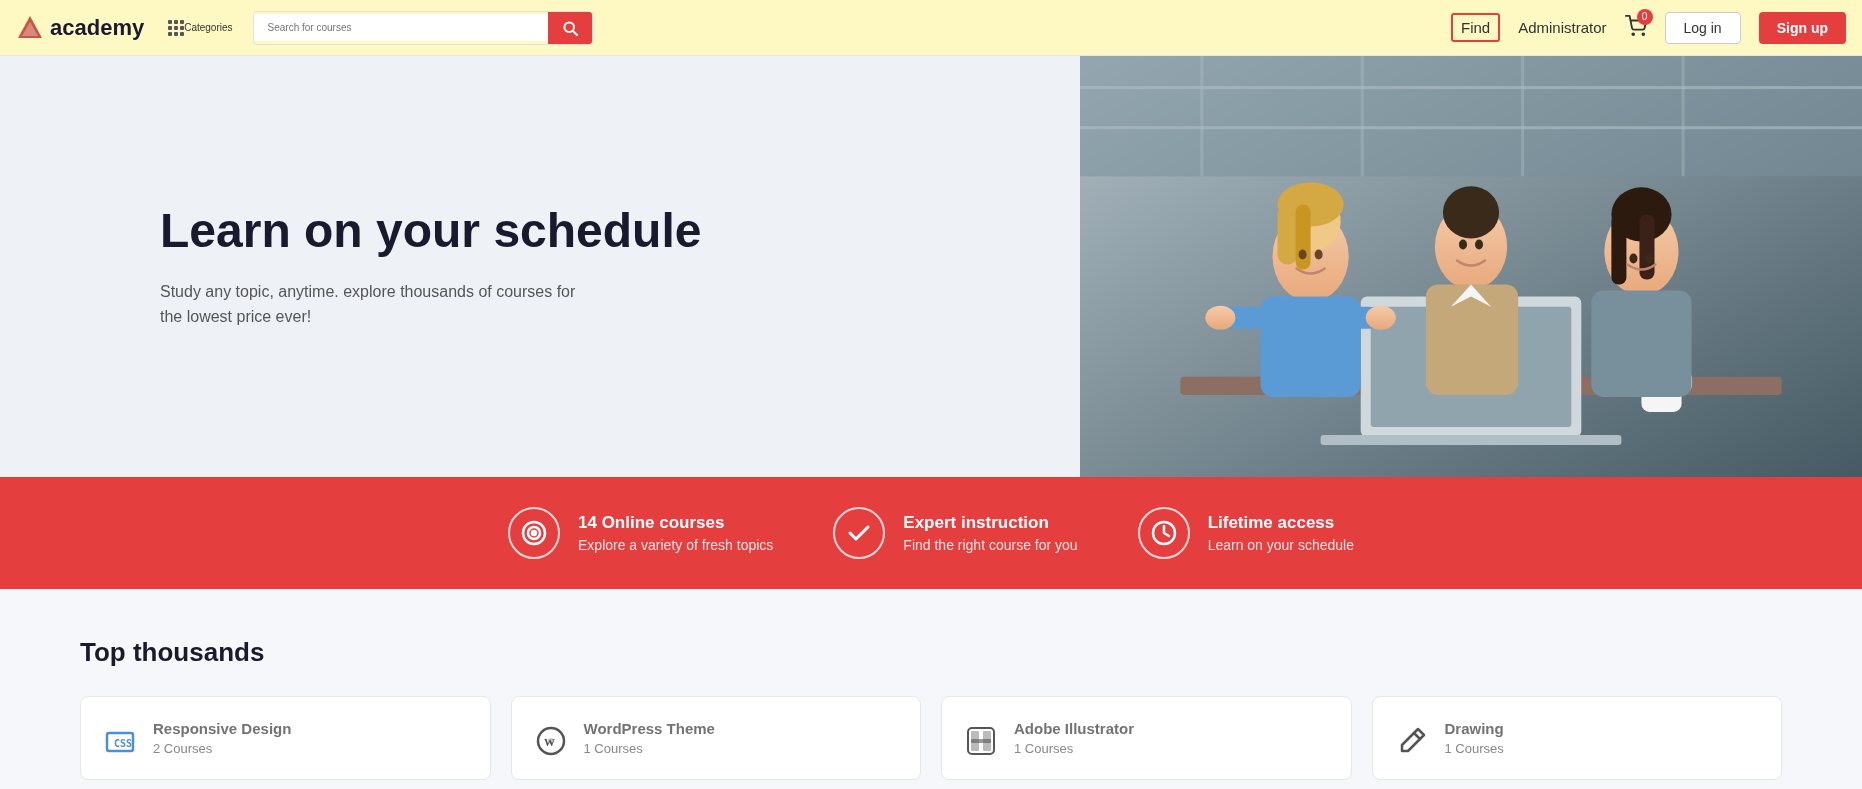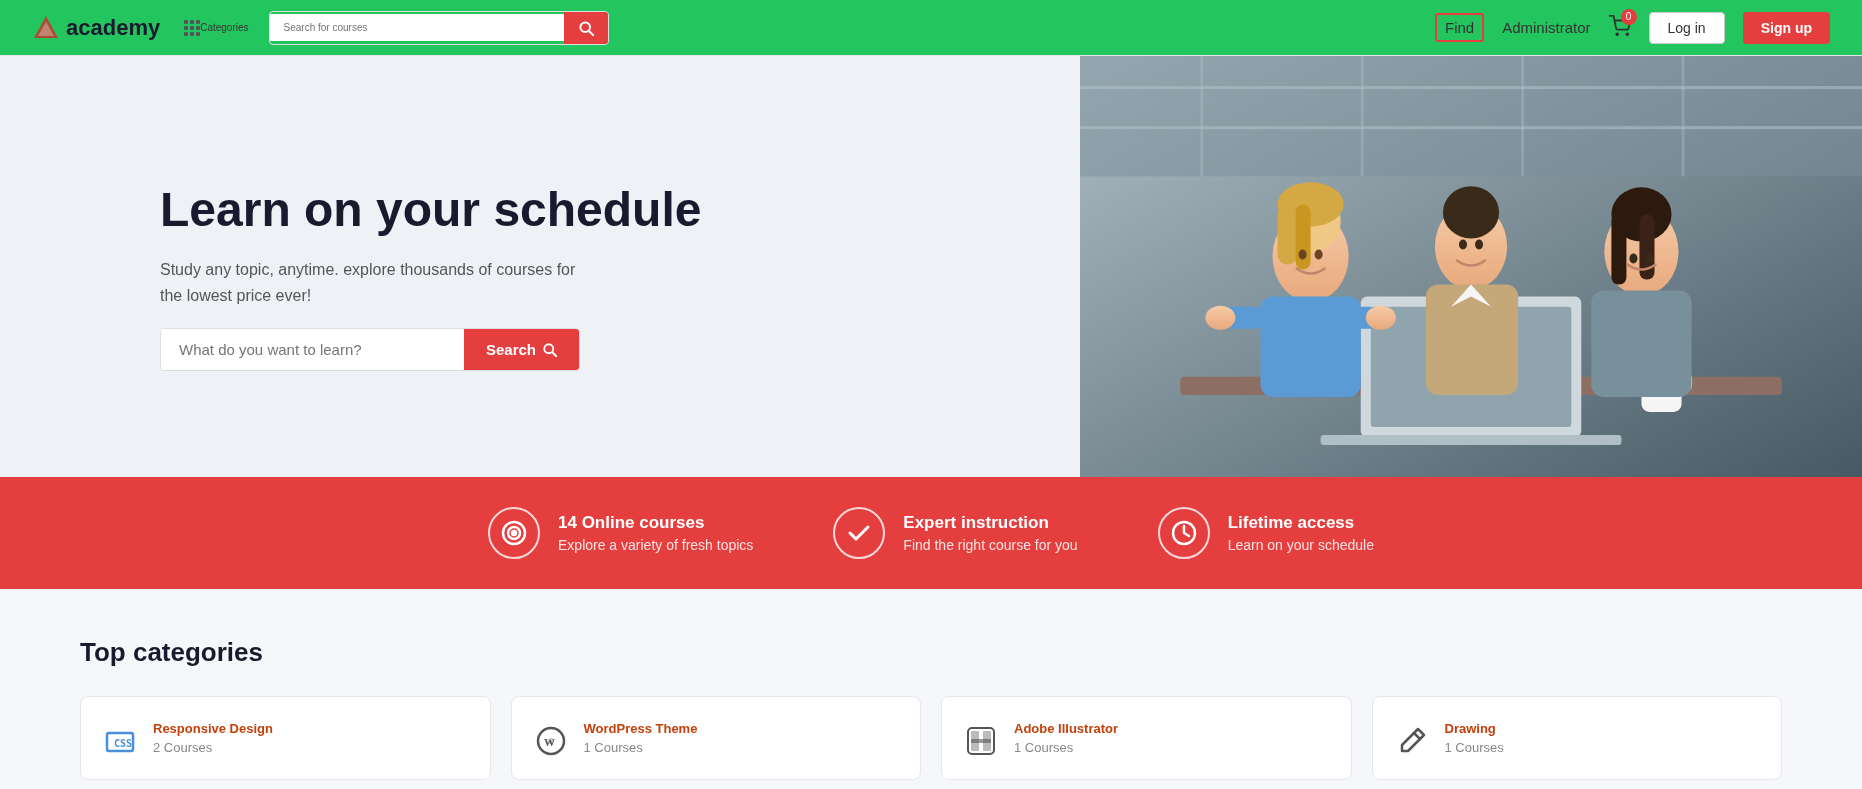--- a/index.html
+++ b/index.html
@@ -2,22 +2,22 @@
 <html><head>
   <meta charset="utf-8">
   <style>
     * { margin: 0; padding: 0; box-sizing: border-box; }
     body { font-family: -apple-system, BlinkMacSystemFont, 'Segoe UI', sans-serif; background: #f0f4f8; }
 
     
     .navbar {
       display: flex;
       align-items: center;
-      background: #22c55e;
-      padding: 0 32px;
+      background: #fef9c3;
+      padding: 0 16px;
       height: 56px;
       border-bottom: 1px solid #e5e7eb;
       position: relative;
       z-index: 10;
     }
     .logo {
       display: flex;
       align-items: center;
       gap: 6px;
       margin-right: 24px;
@@ -213,21 +213,21 @@
       align-items: flex-end;
       justify-content: center;
     }
 
     
     .red-banner {
       background: #e53e3e;
       display: flex;
       align-items: center;
       justify-content: center;
-      gap: 80px;
+      gap: 60px;
       padding: 30px 60px;
     }
     .banner-item {
       display: flex;
       align-items: center;
       gap: 18px;
     }
     .banner-icon {
       width: 52px;
       height: 52px;
@@ -283,23 +283,23 @@
       height: 38px;
       display: flex;
       align-items: flex-end;
       justify-content: center;
       font-size: 22px;
       color: #555;
       flex-shrink: 0;
     }
     .cat-info { display: flex; flex-direction: column; gap: 4px; }
     .cat-name {
-      font-size: 13px;
+      font-size: 15px;
       font-weight: 600;
-      color: #c2410c;
+      color: #737373;
     }
     .cat-count {
       font-size: 13px;
       color: #888;
     }
 
     
     .search-svg {
       width: 16px;
       height: 16px;
@@ -361,30 +361,20 @@
     </div>
     <button class="btn-login">Log in</button>
     <button class="btn-signup">Sign up</button>
   </div>
 </nav>
 
 <section class="hero">
   <div class="hero-content">
     <h1 class="hero-title">Learn on your schedule</h1>
     <p class="hero-subtitle">Study any topic, anytime. explore thousands of courses for the lowest price ever!</p>
-    <div class="hero-search">
-      <input type="text" placeholder="What do you want to learn?" style="">
-      <button class="hero-search-btn">
-        <span>Search</span>
-        <svg class="search-svg" viewBox="0 0 20 20" style="width:15px;height:15px;">
-          <circle cx="9" cy="9" r="6"></circle>
-          <line x1="14" y1="14" x2="19" y2="19"></line>
-        </svg>
-      </button>
-    </div>
   </div>
   <div class="hero-image">
 
     <div class="hero-image-inner">
       <svg width="100%" height="100%" viewBox="0 0 780 420" preserveAspectRatio="xMidYMid slice" xmlns="http://www.w3.org/2000/svg">
         <defs>
           <linearGradient id="bg" x1="0" y1="0" x2="1" y2="1">
             <stop offset="0%" stop-color="#b0bec5"></stop>
             <stop offset="100%" stop-color="#455a64"></stop>
           </linearGradient>
@@ -492,21 +482,21 @@
       </svg>
     </div>
     <div class="banner-text-block">
       <span class="banner-title">Lifetime access</span>
       <span class="banner-sub">Learn on your schedule</span>
     </div>
   </div>
 </div>
 
 <section class="categories-section">
-  <h2 class="categories-title">Top categories</h2>
+  <h2 class="categories-title">Top thousands</h2>
   <div class="categories-grid">
 
     <div class="category-card">
       <div class="cat-icon">
         <svg width="32" height="32" viewBox="0 0 32 32" fill="none">
           <rect x="3" y="8" width="26" height="18" rx="2" stroke="#4a90d9" stroke-width="2.5"></rect>
           <text x="10" y="22" font-size="10" fill="#4a90d9" font-weight="bold" font-family="monospace">CSS</text>
         </svg>
       </div>
       <div class="cat-info">

